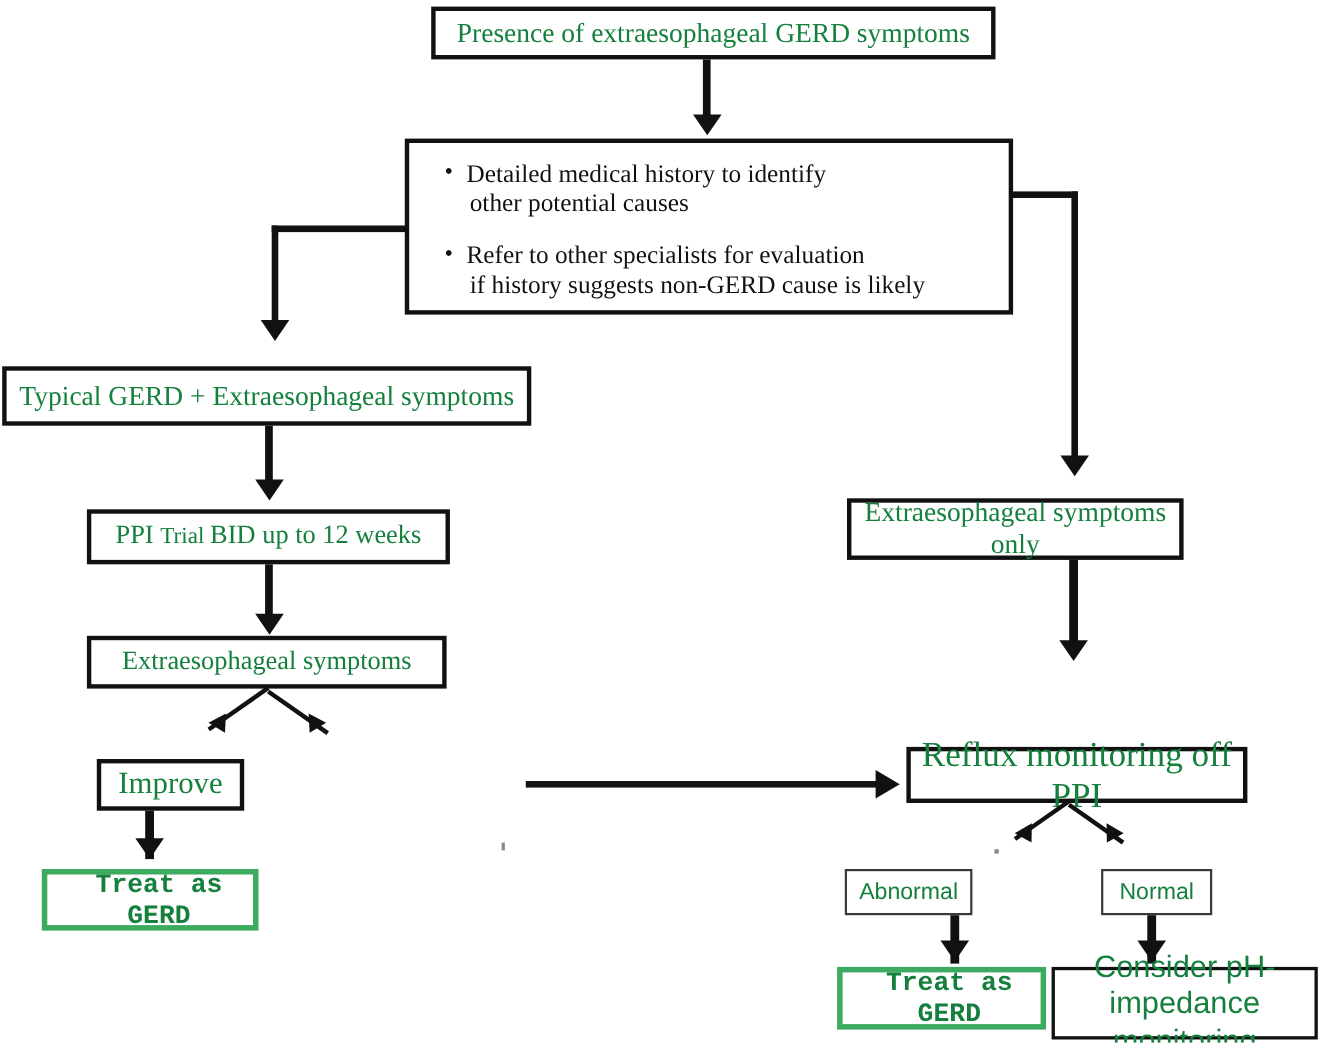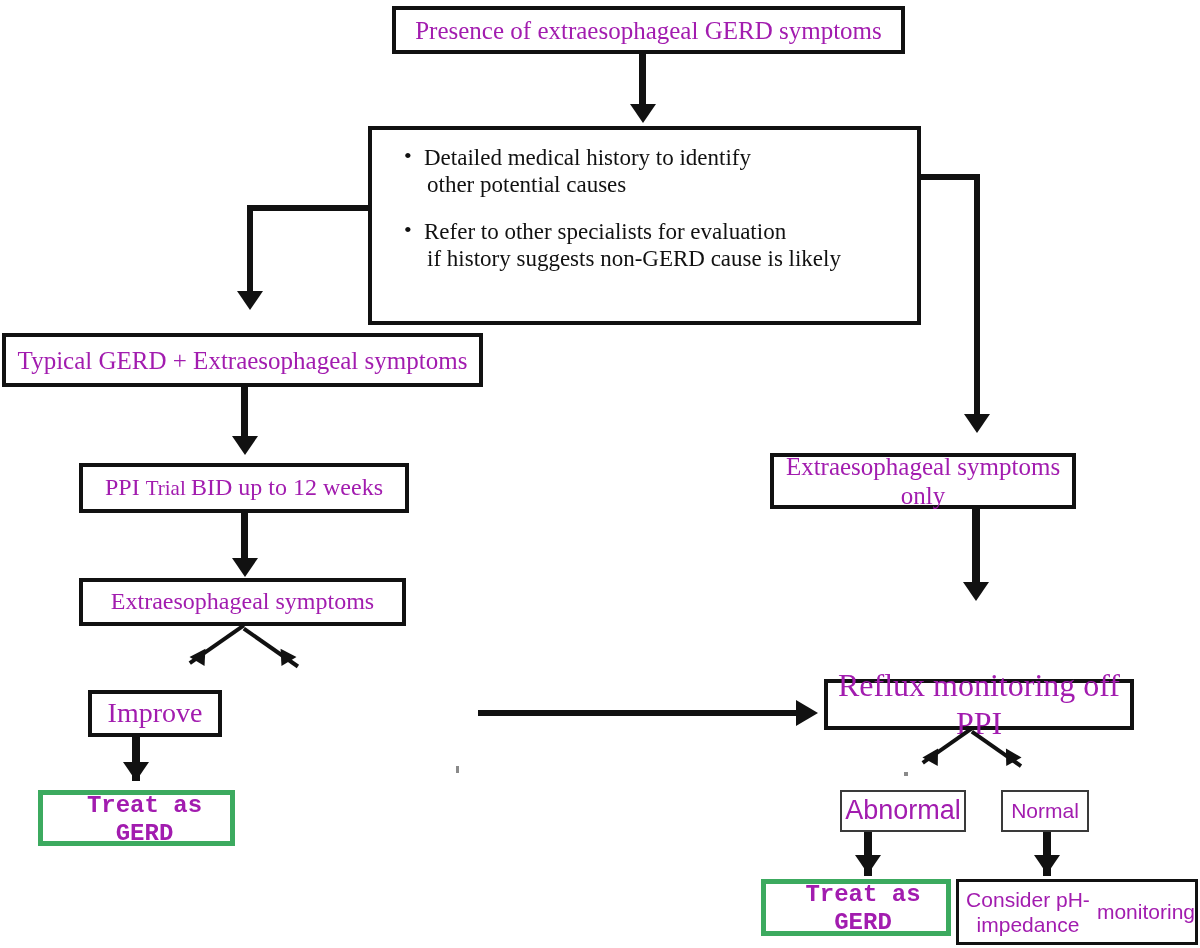--- a/index.html
+++ b/index.html
@@ -21,21 +21,21 @@
     position:absolute;
     box-sizing:border-box;
     background:#ffffff;
     border:4px solid #111111;
     display:flex;
     align-items:center;
     justify-content:center;
     text-align:center;
     line-height:1.16;
     font-family:"Liberation Serif", serif;
-    color:#a21caf;
+    color:#15803d;
   }
   .node.thin{ border:2px solid #3a3a3a; }
   .node.thin2{ border:3px solid #111111; }
   .node.green{ border:5px solid #3CAA5F; }
   .node.sans{ font-family:"Liberation Sans", sans-serif; }
   .node.bold{ font-weight:bold; }
   .node.topalign{ align-items:center;font-family:Liberation Mono, monospace; }
   .node.leftpad{ justify-content:flex-start; }
 
   
@@ -99,21 +99,21 @@
 
 <div id="canvas">
 
   <div class="node" style="left:392px;top:6px;width:513px;height:48px;font-size:25px;">
     <span>Presence of extraesophageal GERD symptoms</span>
   </div>
 
   <div class="vline" style="left:639px;top:54px;width:7px;height:56px;"></div>
   <div class="arrowdown" style="left:630px;top:104px;"></div>
 
-  <div class="bullets" style="left:368px;top:126px;width:553px;height:199px;">
+  <div class="bullets" style="left:368px;top:126px;width:553px;height:160px;">
     <ul>
       <li>
         <span>Detailed medical history to identify</span>
         <span class="l2">other potential causes</span>
       </li>
       <li>
         <span>Refer to other specialists for evaluation</span>
         <span class="l2">if history suggests  non-GERD cause is likely</span>
       </li>
     </ul>
@@ -180,36 +180,36 @@
   </div>
 
   <div class="diag" style="left:973px;top:730px;width:60px;height:4px;transform:rotate(145deg);"></div>
   <div class="diagarrow" style="left:925px;top:752px;transform:rotate(-30deg);"></div>
 
   <div class="diag" style="left:973px;top:730px;width:60px;height:4px;transform:rotate(35deg);"></div>
   <div class="diagarrow" style="left:1001px;top:752px;transform:rotate(30deg);"></div>
 
   <div class="speck" style="left:904px;top:772px;width:4px;height:4px;"></div>
 
-  <div class="node thin sans" style="left:840px;top:790px;width:126px;height:42px;font-size:27px;">
+  <div class="node thin sans" style="left:768px;top:790px;width:116px;height:42px;font-size:21px;">
     <span>Abnormal</span>
   </div>
 
-  <div class="node thin sans" style="left:1001px;top:790px;width:88px;height:42px;font-size:21px;">
+  <div class="node thin sans" style="left:1001px;top:790px;width:101px;height:42px;font-size:21px;">
     <span>Normal</span>
   </div>
 
   <div class="vline" style="left:864px;top:832px;width:8px;height:44px;"></div>
   <div class="arrowdown" style="left:855px;top:855px;"></div>
 
   <div class="vline" style="left:1043px;top:832px;width:8px;height:44px;"></div>
   <div class="arrowdown" style="left:1034px;top:855px;"></div>
 
   <div class="node green bold topalign leftpad" style="left:761px;top:879px;width:190px;height:57px;font-size:24px;padding:3px 0 0 14px;">
     <span>Treat as GERD</span>
   </div>
 
-  <div class="node thin2 sans" style="left:956px;top:879px;width:242px;height:66px;font-size:21px;flex-direction:row;line-height:1.2;">
+  <div class="node thin2 sans" style="left:956px;top:879px;width:242px;height:66px;font-size:28px;flex-direction:column;line-height:1.2;">
     <span>Consider pH-impedance</span>
     <span>monitoring</span>
   </div>
 
 </div>
 
 </body></html>

